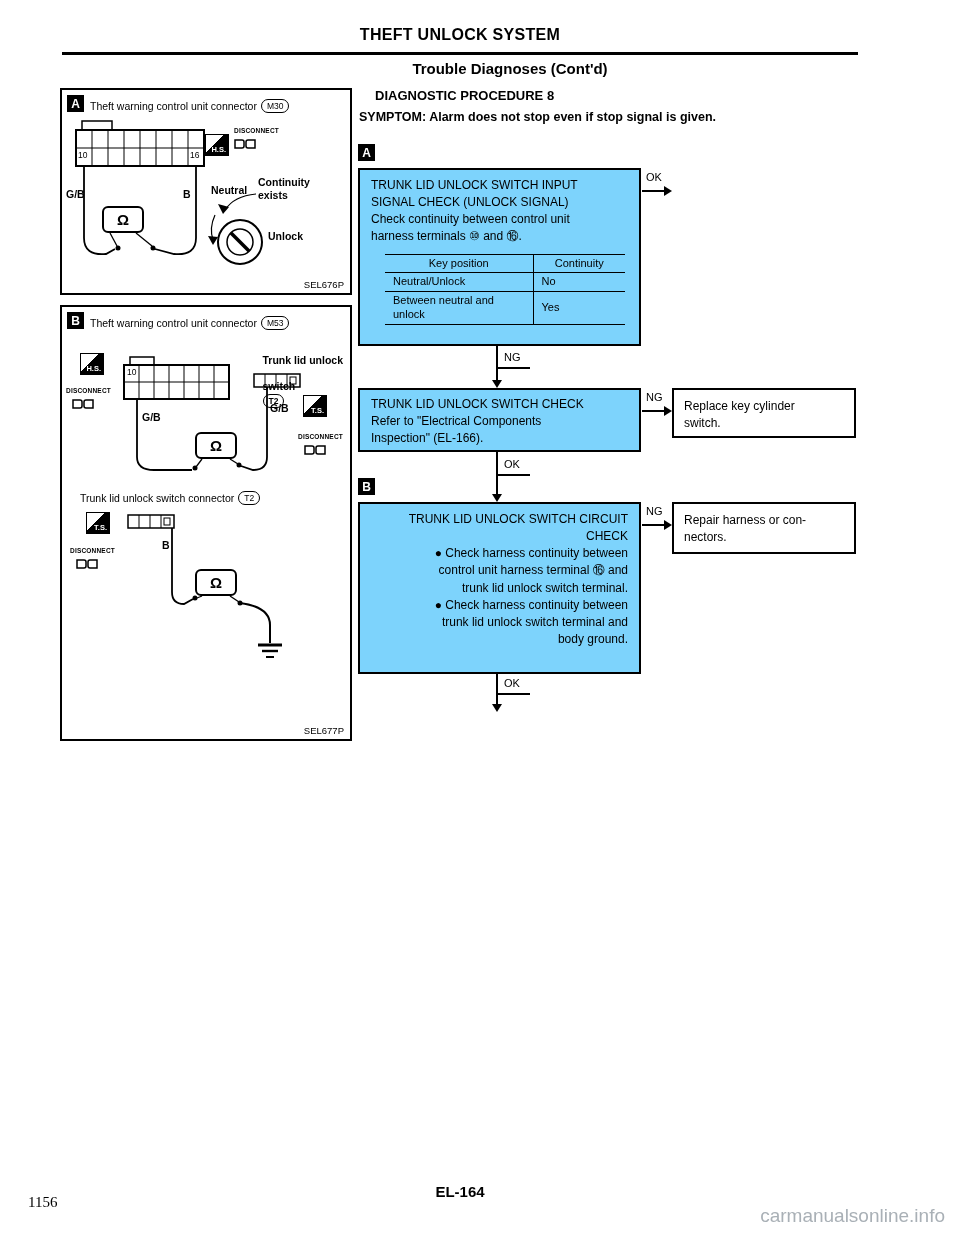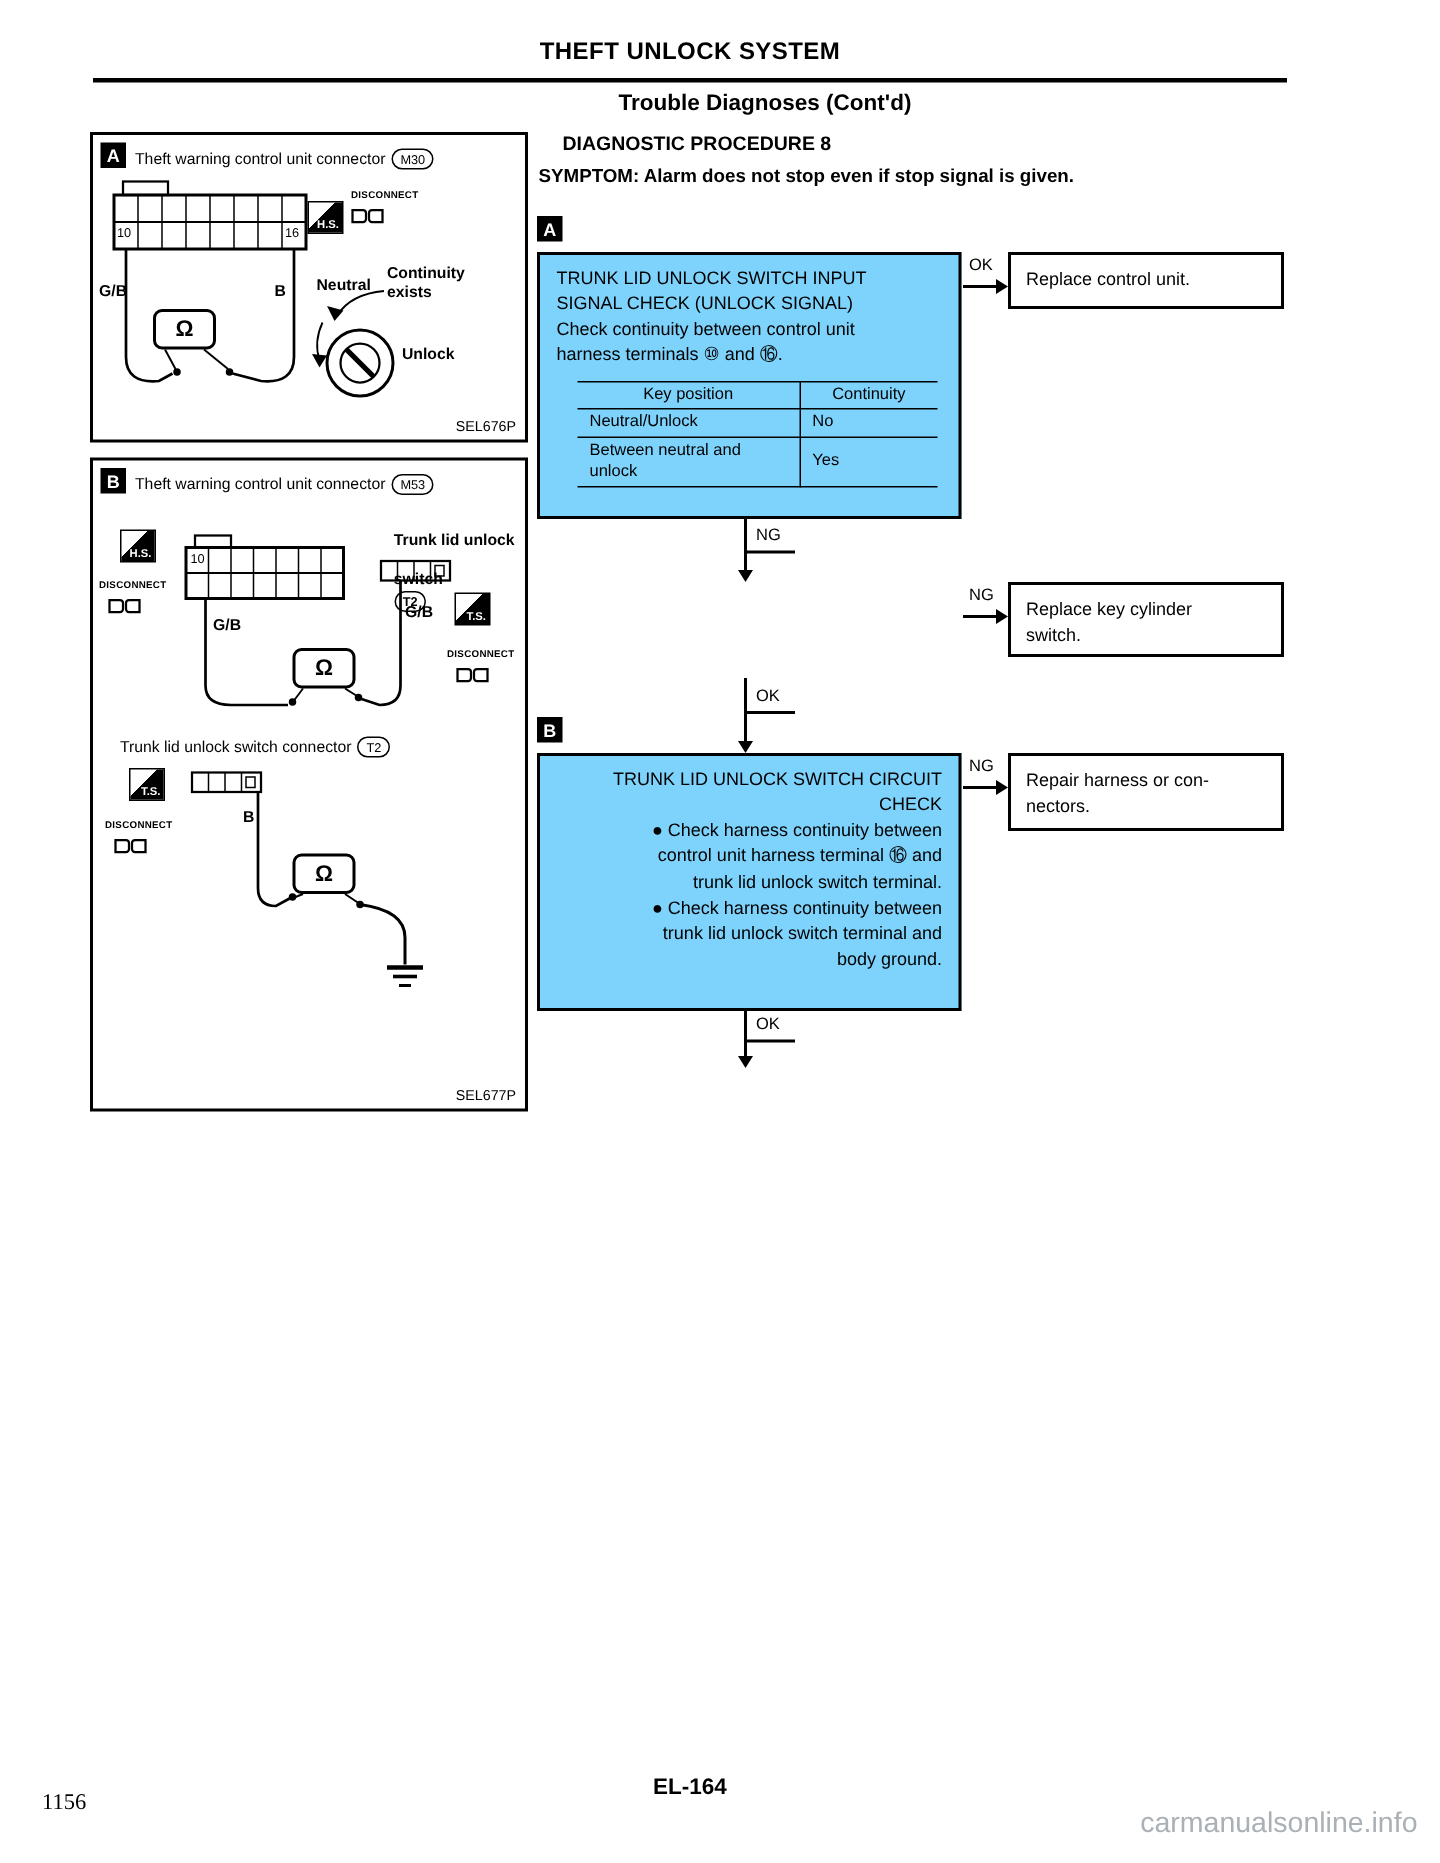--- a/index.html
+++ b/index.html
@@ -262,27 +262,31 @@
         <tr>
           <td>Between neutral and unlock</td>
           <td>Yes</td>
         </tr>
       </tbody>
     </table>
   </div>
   <span class="flow-label" style="left:646px; top:171px;">OK</span>
   <div class="hline" style="left:642px; top:190px; width:24px;"></div>
   <div class="ah-right" style="left:664px; top:186px;"></div>
-  <div class="action-box" style="left:672px; top:168px; width:184px; height:38px;">Replace control unit.</div>
 
   <div class="vline" style="left:496px; top:346px; height:34px;"></div>
   <span class="flow-label" style="left:504px; top:351px;">NG</span>
   <div class="hline" style="left:498px; top:367px; width:32px; height:1.5px;"></div>
   <div class="ah-down" style="left:492px; top:380px;"></div>
 
+  <div class="flow-box" style="left:358px; top:388px; width:283px; height:64px; padding-top:6px;">
+    <div class="lines">TRUNK LID UNLOCK SWITCH CHECK
+Refer to "Electrical Components
+Inspection" (EL-166).</div>
+  </div>
   <span class="flow-label" style="left:646px; top:391px;">NG</span>
   <div class="hline" style="left:642px; top:410px; width:24px;"></div>
   <div class="ah-right" style="left:664px; top:406px;"></div>
   <div class="action-box" style="left:672px; top:388px; width:184px; height:50px;">Replace key cylinder
 switch.</div>
 
   <div class="vline" style="left:496px; top:452px; height:42px;"></div>
   <span class="flow-label" style="left:504px; top:458px;">OK</span>
   <div class="hline" style="left:498px; top:474px; width:32px; height:1.5px;"></div>
   <div class="ah-down" style="left:492px; top:494px;"></div>

